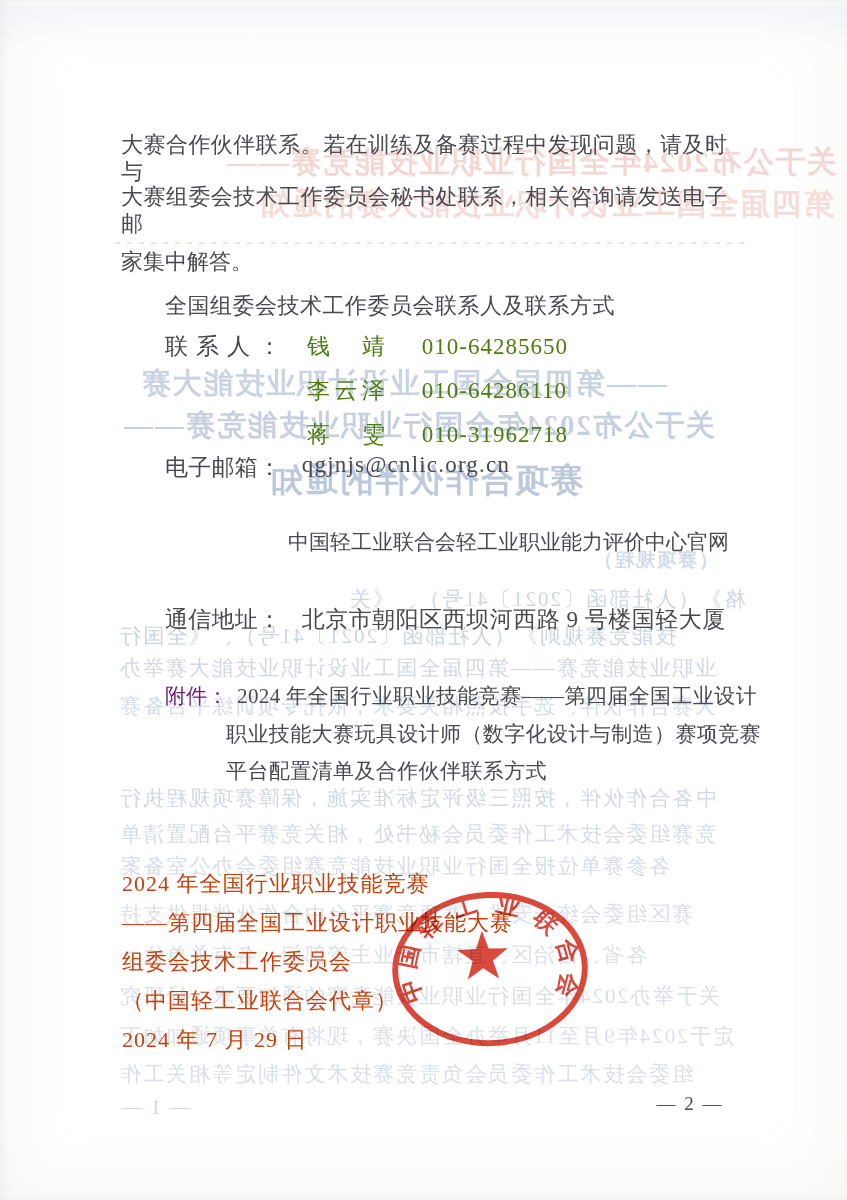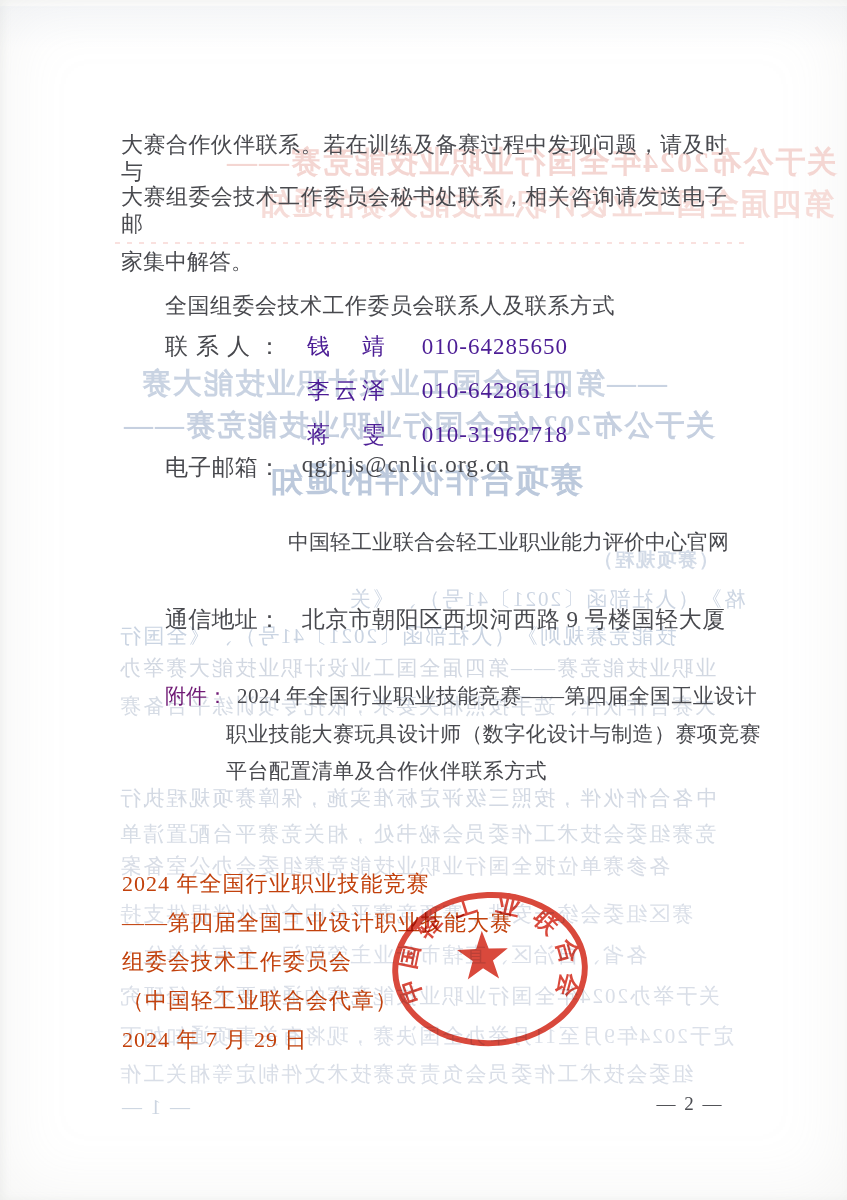--- a/index.html
+++ b/index.html
@@ -41,21 +41,21 @@
     text-align:justify;text-align-last:justify;
     color:#494a4f;
   }
   .heading-line{left:165px;font-size:22px;letter-spacing:.5px;}
   .label{
     display:inline-block;width:116px;
     text-align:justify;text-align-last:justify;
     vertical-align:top;
   }
   .crow{position:absolute;left:165px;font-size:23px;color:#48494e;white-space:nowrap;}
-  .prow{position:absolute;left:307px;font-size:23px;color:#4c1d95;white-space:nowrap;}
+  .prow{position:absolute;left:307px;font-size:23px;color:#4d7c0f;white-space:nowrap;}
   .pname{display:inline-block;width:78px;text-align:justify;text-align-last:justify;}
   .pphone{margin-left:31px;letter-spacing:1px;}
   .value{margin-left:15px;letter-spacing:.5px;}
   .latin{letter-spacing:1.2px;}
   .att-label{position:absolute;left:165px;font-size:21px;color:#701a75;}
   .att-line{position:absolute;font-size:21px;color:#48494e;white-space:nowrap;letter-spacing:.4px;}
   .sig-line{position:absolute;left:122px;width:700px;font-size:22px;color:#c2410c;letter-spacing:1px;white-space:nowrap;}
   .pageno{position:absolute;left:640px;top:1093px;width:100px;text-align:center;font-size:19px;color:#4b4c51;letter-spacing:2px;}
   
   .seal{

